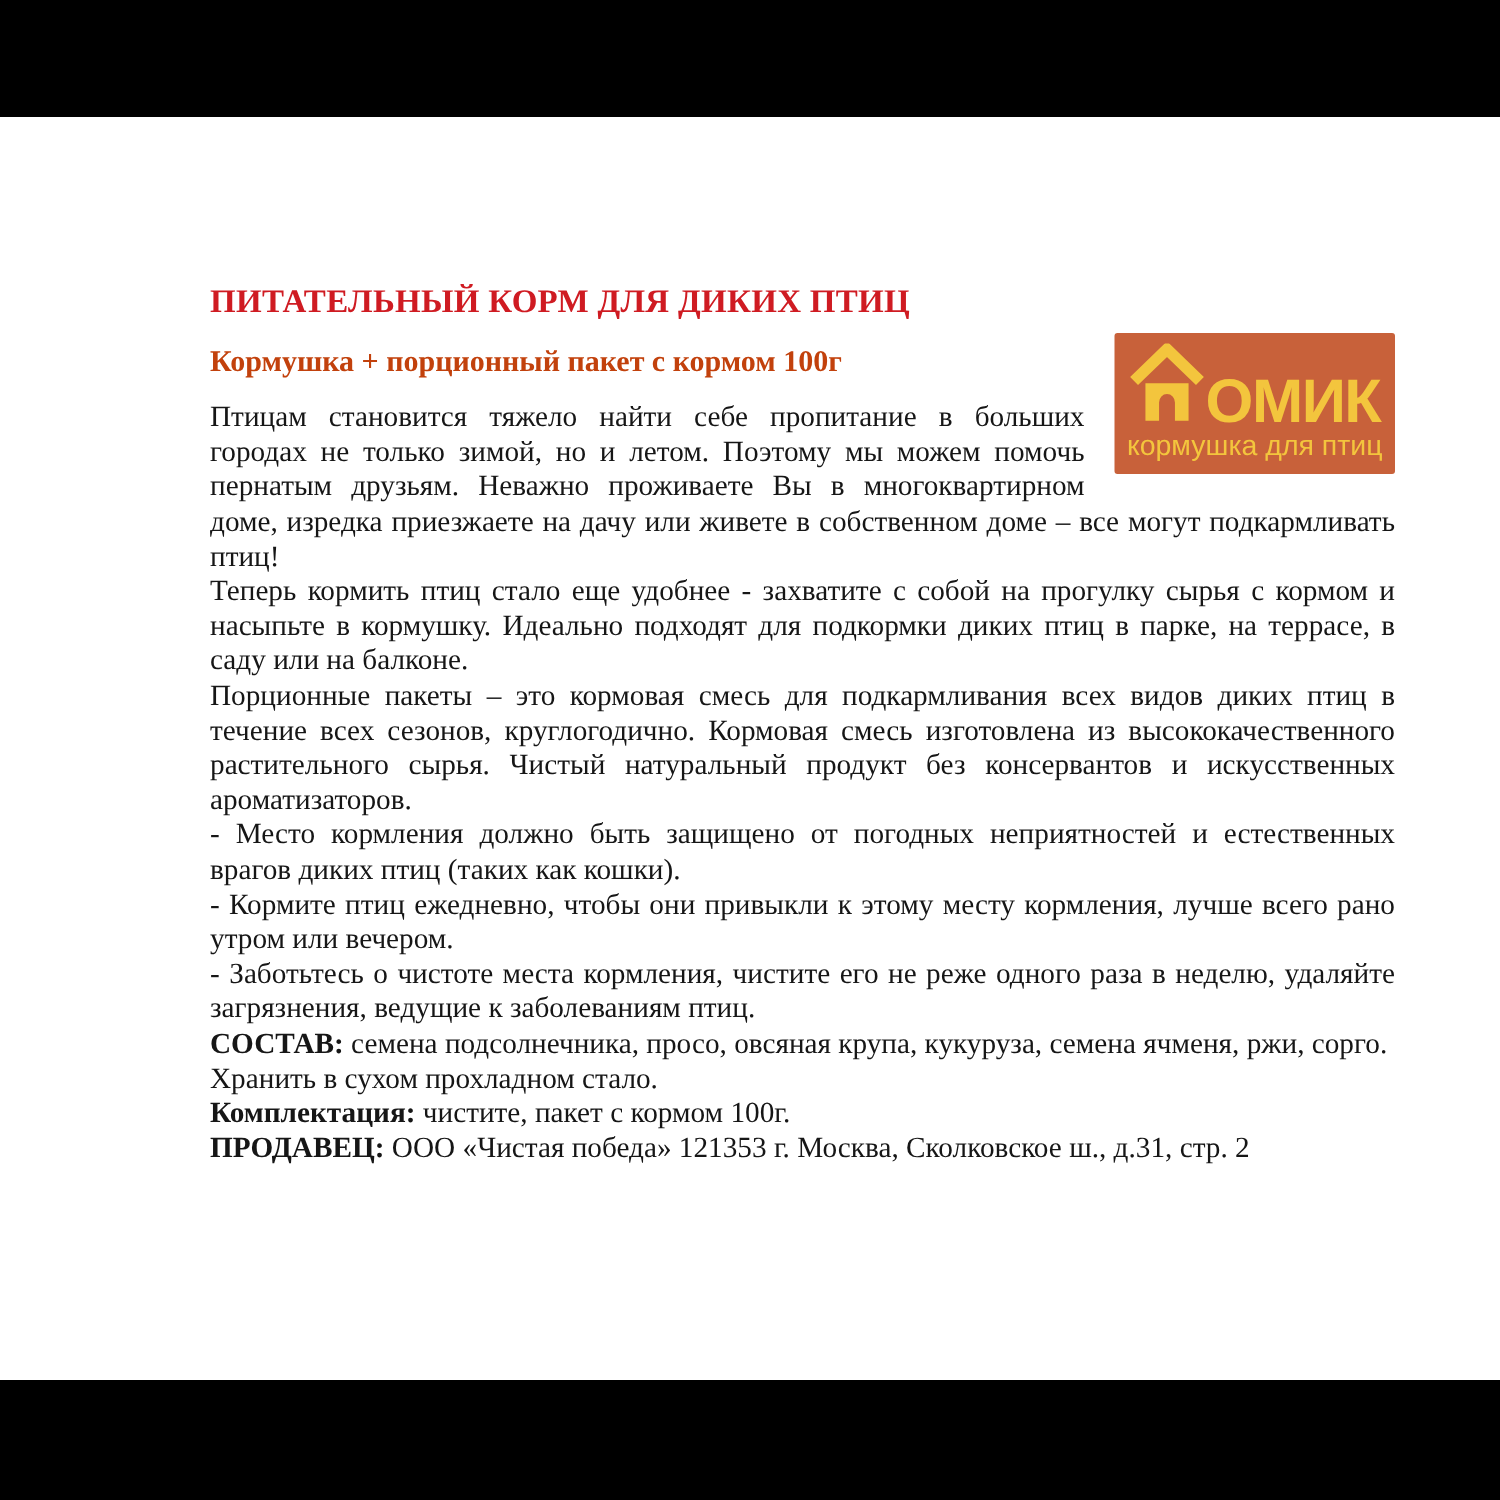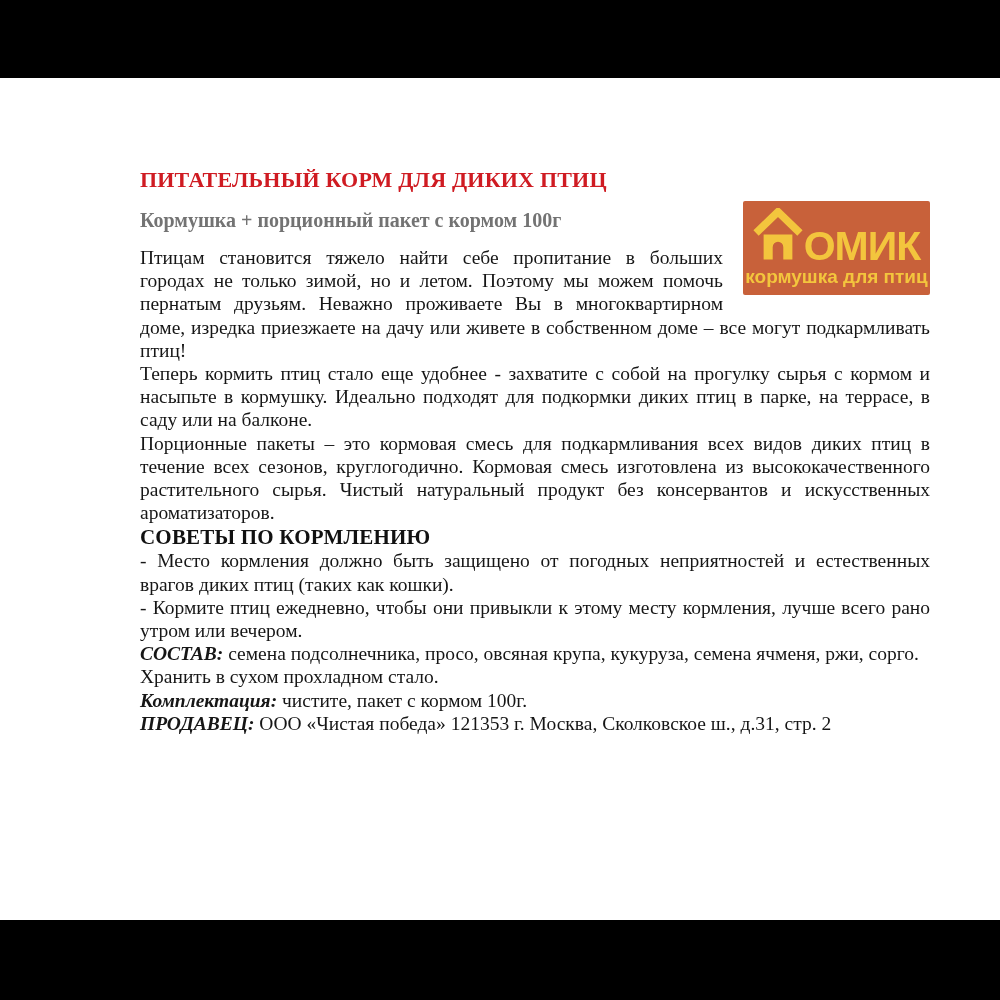--- a/index.html
+++ b/index.html
@@ -8,21 +8,21 @@
     width:1000px;height:1000px;
     background:#ffffff;
     overflow:hidden;
     font-family:"Liberation Serif", serif;
   }
   .bar{position:absolute;left:0;width:1000px;background:#000;}
   .bar-top{top:0;height:78px;}
   .bar-bottom{top:920px;height:80px;}
   .content{
     position:absolute;
-    left:140px;top:74px;
+    left:140px;top:95px;
     width:790px;
     color:#161616;
   }
   .doc-title{
     margin:93px 0 0 0;
     font-size:22px;line-height:25px;
     font-weight:bold;
     color:#cf1b22;
     letter-spacing:.2px;
   }
@@ -45,46 +45,46 @@
   .logo-word{
     font-size:41px;line-height:41px;
     font-weight:bold;
     color:#f3c53d;
     letter-spacing:-1px;
     transform:translateY(3px);
   }
   .logo-tagline{
     margin-top:3px;
     font-size:19px;line-height:20px;
-    font-weight:bold;
+    font-weight:normal;
     color:#f3c53d;
     white-space:nowrap;
   }
   .doc-subtitle{
     margin:17px 0 0 0;
     font-size:20px;line-height:23px;
     font-weight:bold;
-    color:#737373;
+    color:#c2410c;
   }
   .body-text p{
     margin:0;
     font-size:19.5px;
     line-height:23.2px;
     text-align:justify;
     text-align-last:left;
   }
   .body-text .first{margin-top:14px;}
   .tips-heading{
     margin:1px 0 0 0;
     font-size:21px;line-height:24px;
     font-weight:bold;
     color:#111;
     letter-spacing:.2px;
   }
-  .lbl{font-weight:bold;font-style:italic;}
+  .lbl{font-weight:bold;}
 </style>
 </head>
 <body>
 
 <div class="page">
 
   <div class="bar bar-top"></div>
 
   <div class="content">
 
@@ -102,24 +102,24 @@
     </div>
 
     <h2 class="doc-subtitle">Кормушка + порционный пакет с кормом 100г</h2>
 
     <div class="body-text">
 
       <p class="first">Птицам становится тяжело найти себе пропитание в больших городах не только зимой, но и летом. Поэтому мы можем помочь пернатым друзьям. Неважно проживаете Вы в многоквартирном доме, изредка приезжаете на дачу или живете в собственном доме – все могут подкармливать птиц!</p>
       <p>Теперь кормить птиц стало еще удобнее - захватите с собой на прогулку сырья с кормом и насыпьте в кормушку. Идеально подходят для подкормки диких птиц в парке, на террасе, в саду или на балконе.</p>
       <p>Порционные пакеты – это кормовая смесь для подкармливания всех видов диких птиц в течение всех сезонов, круглогодично. Кормовая смесь изготовлена из высококачественного растительного сырья. Чистый натуральный продукт без консервантов и искусственных ароматизаторов.</p>
 
-      <h3 class="tips-heading">СОВЕТЫ ПО КОРМЛЕНИЮ</h3>
 
       <p>- Место кормления должно быть защищено от погодных неприятностей и естественных врагов диких птиц (таких как кошки).</p>
       <p>- Кормите птиц ежедневно, чтобы они привыкли к этому месту кормления, лучше всего рано утром или вечером.</p>
+      <p>- Заботьтесь о чистоте места кормления, чистите его не реже одного раза в неделю, удаляйте загрязнения, ведущие к заболеваниям птиц.</p>
 
       <p><span class="lbl">СОСТАВ:</span><span> семена подсолнечника, просо, овсяная крупа, кукуруза, семена ячменя, ржи, сорго.</span></p>
 
       <p><span>Хранить в сухом прохладном стало.</span></p>
 
       <p><span class="lbl">Комплектация:</span><span> чистите, пакет с кормом 100г.</span></p>
 
       <p><span class="lbl">ПРОДАВЕЦ:</span><span> ООО «Чистая победа» 121353 г. Москва, Сколковское ш., д.31, стр. 2</span></p>
 
     </div>

